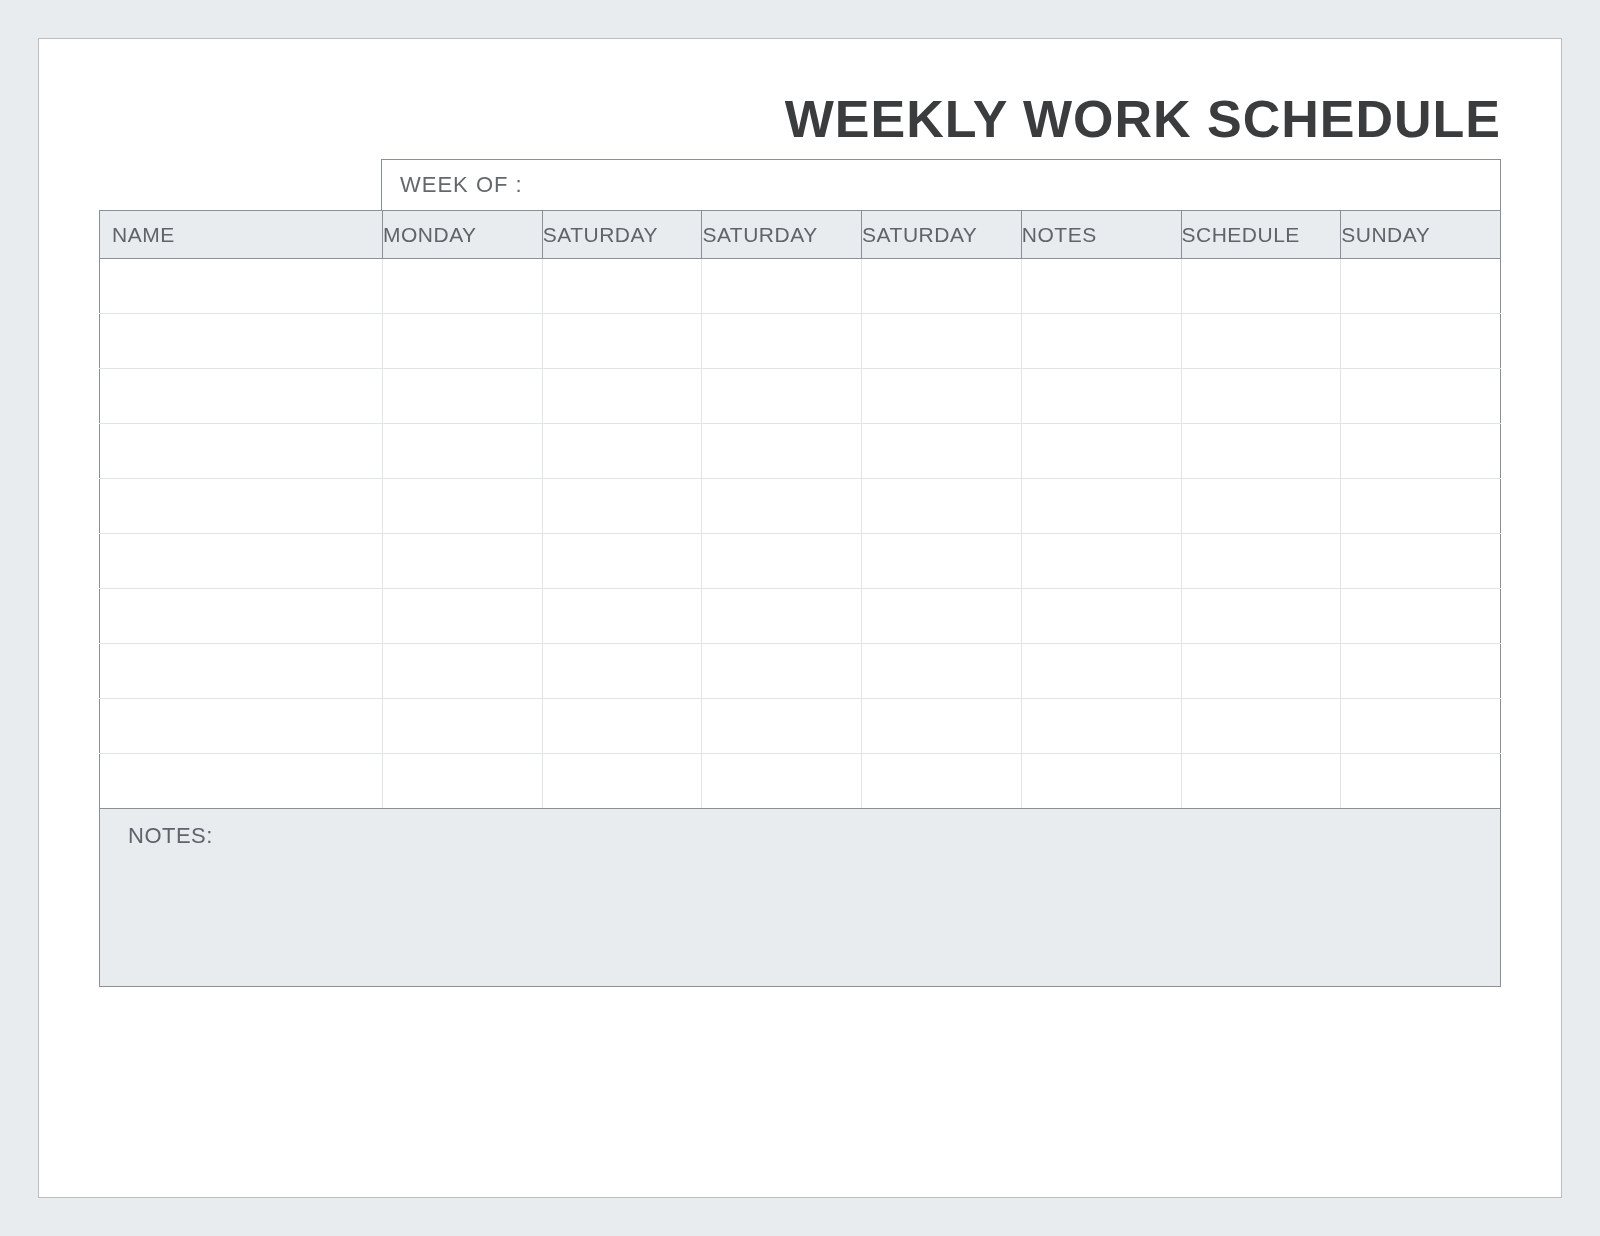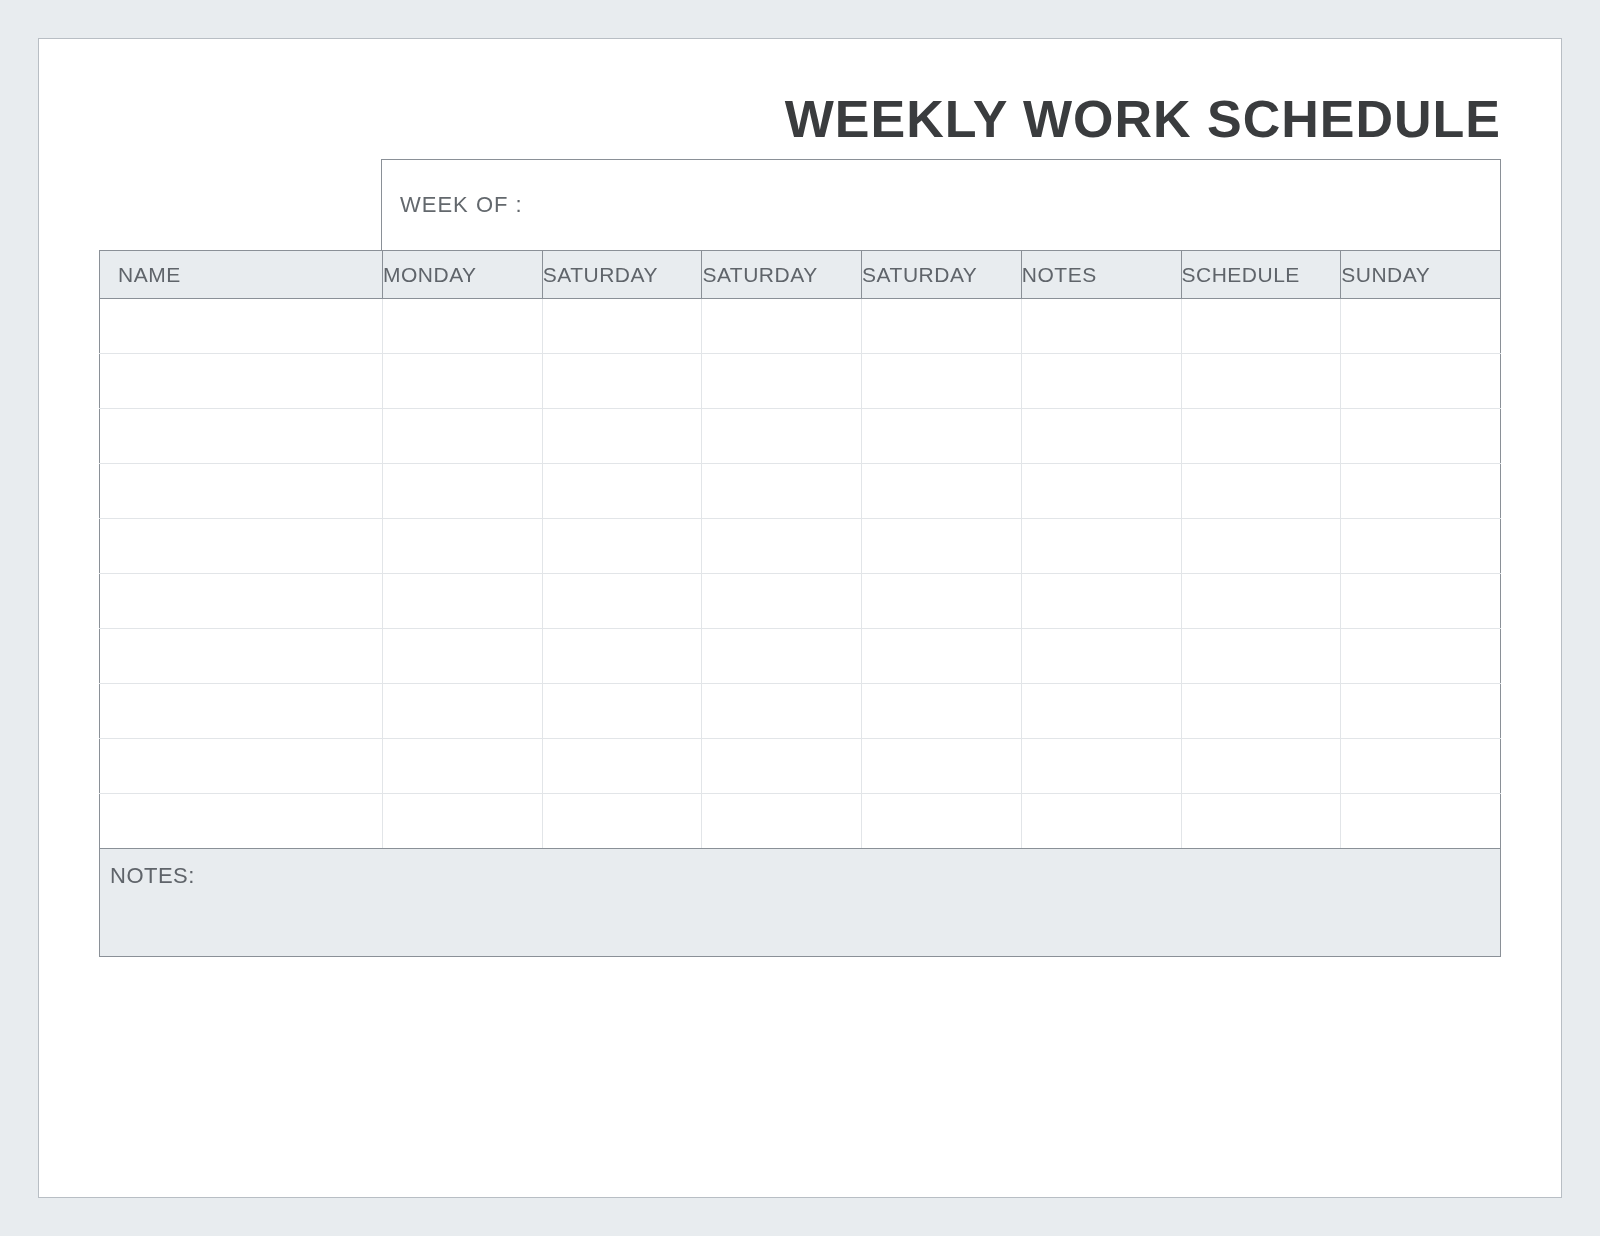--- a/index.html
+++ b/index.html
@@ -27,21 +27,21 @@
     font-weight: 900;
     color: #3a3c3e;
     letter-spacing: 1px;
     text-align: right;
     margin-bottom: 10px;
     font-family: Arial Black, Arial, sans-serif;
   }
   .week-of-box {
     border: 1px solid #8a9097;
     border-bottom: none;
-    padding: 32px 18px;
+    padding: 12px 18px;
     font-size: 22px;
     color: #63686d;
     letter-spacing: 1px;
     margin-left: 282px;
   }
   table.schedule {
     width: 100%;
     border-collapse: collapse;
     table-layout: fixed;
   }
@@ -50,21 +50,21 @@
     border: 1px solid #8a9097;
     font-weight: normal;
     font-size: 21px;
     color: #5f646a;
     letter-spacing: 0.5px;
     height: 48px;
     text-align: left;
   }
   table.schedule th.name-col {
     text-align: left;
-    padding-left: 18px;
+    padding-left: 12px;
     width: 283px;
   }
   table.schedule th.day-col {
     width: auto;
   }
   table.schedule td {
     border: 1px solid #e2e5e8;
     height: 55px;
     background: #ffffff;
   }
@@ -74,22 +74,22 @@
   table.schedule td.last-cell {
     border-right: 1px solid #8a9097;
   }
   table.schedule tr.last-row td {
     border-bottom: 1px solid #8a9097;
   }
   .notes-box {
     border: 1px solid #8a9097;
     border-top: none;
     background: #e8ecef;
-    height: 108px;
-    padding: 14px 10px;
+    height: 178px;
+    padding: 14px 28px;
     font-size: 22px;
     color: #5f646a;
     letter-spacing: 0.5px;
   }
 </style>
 </head>
 <body>
 
 <div class="page">
 

